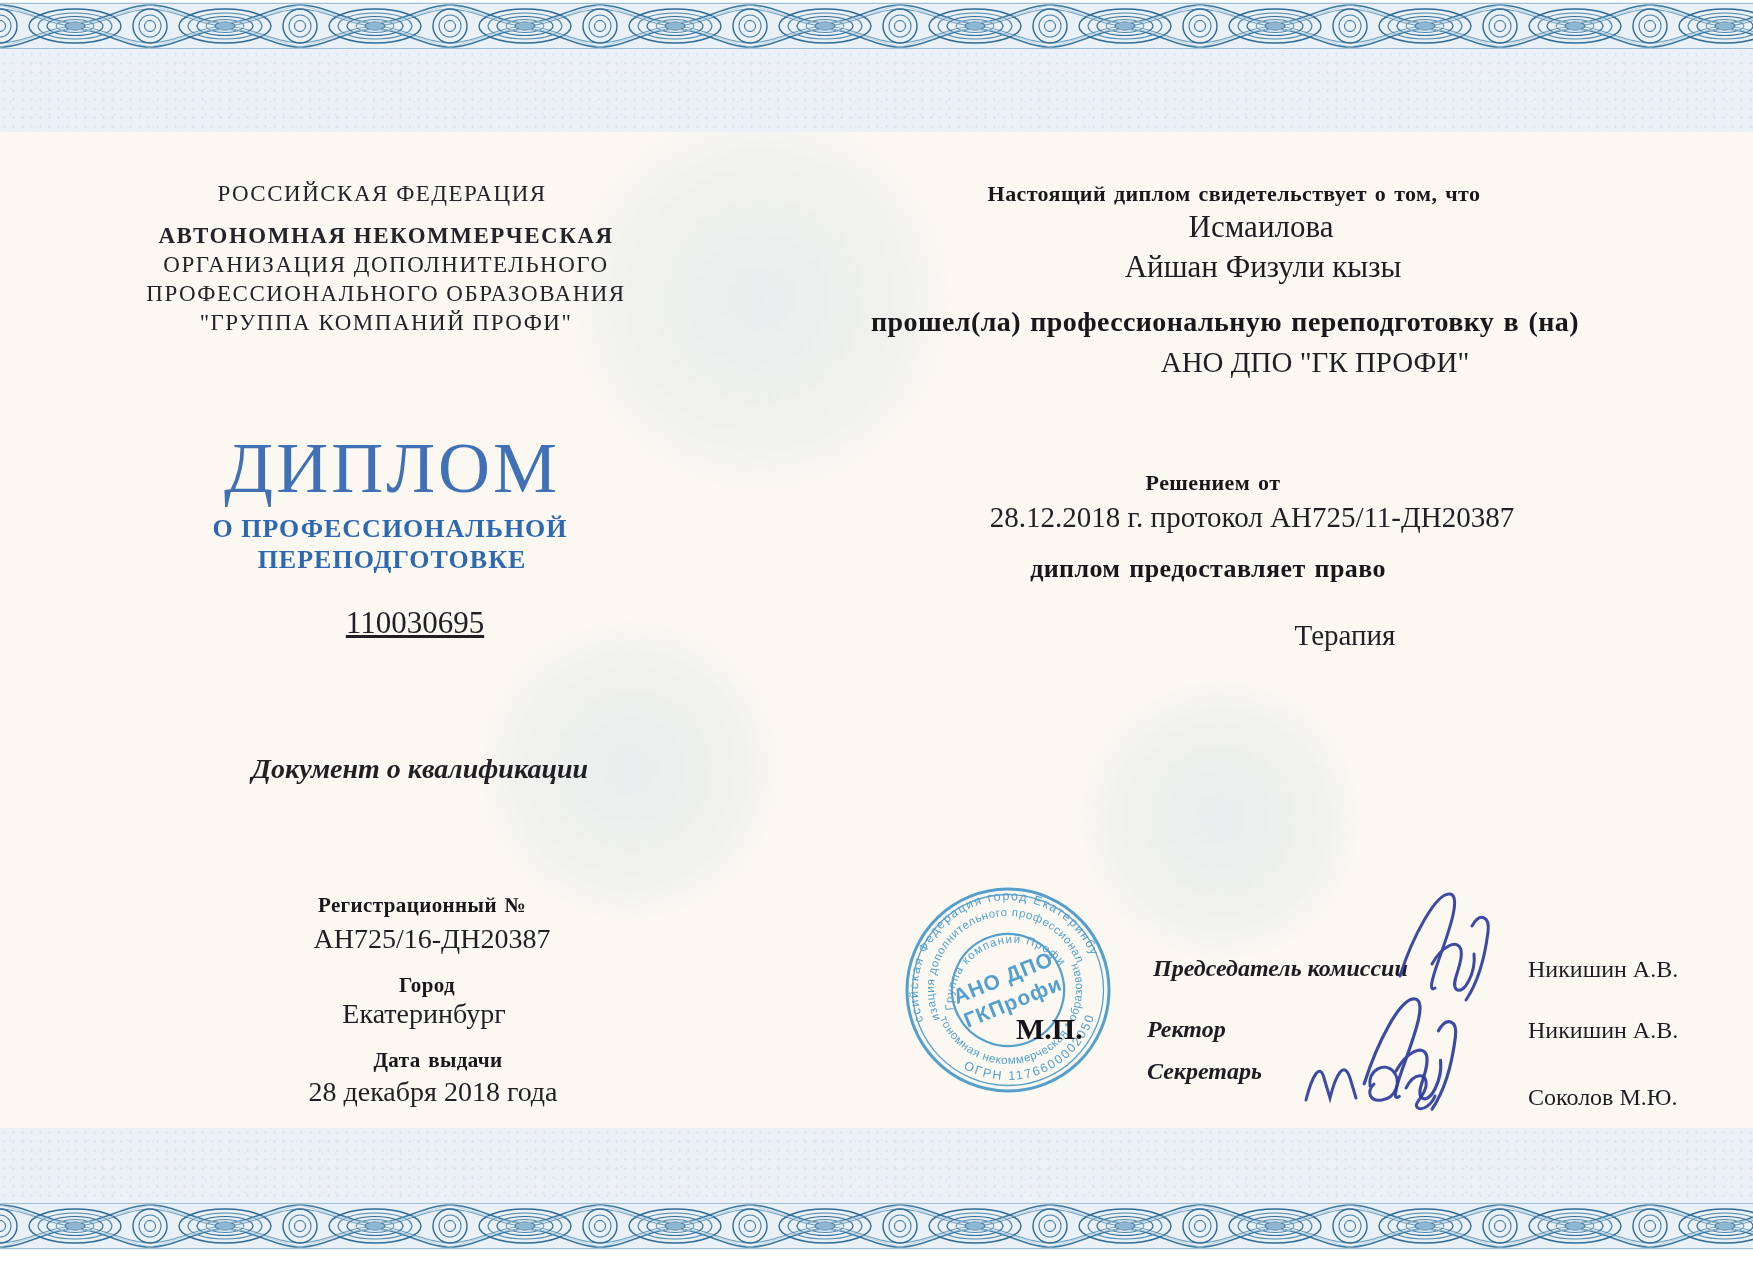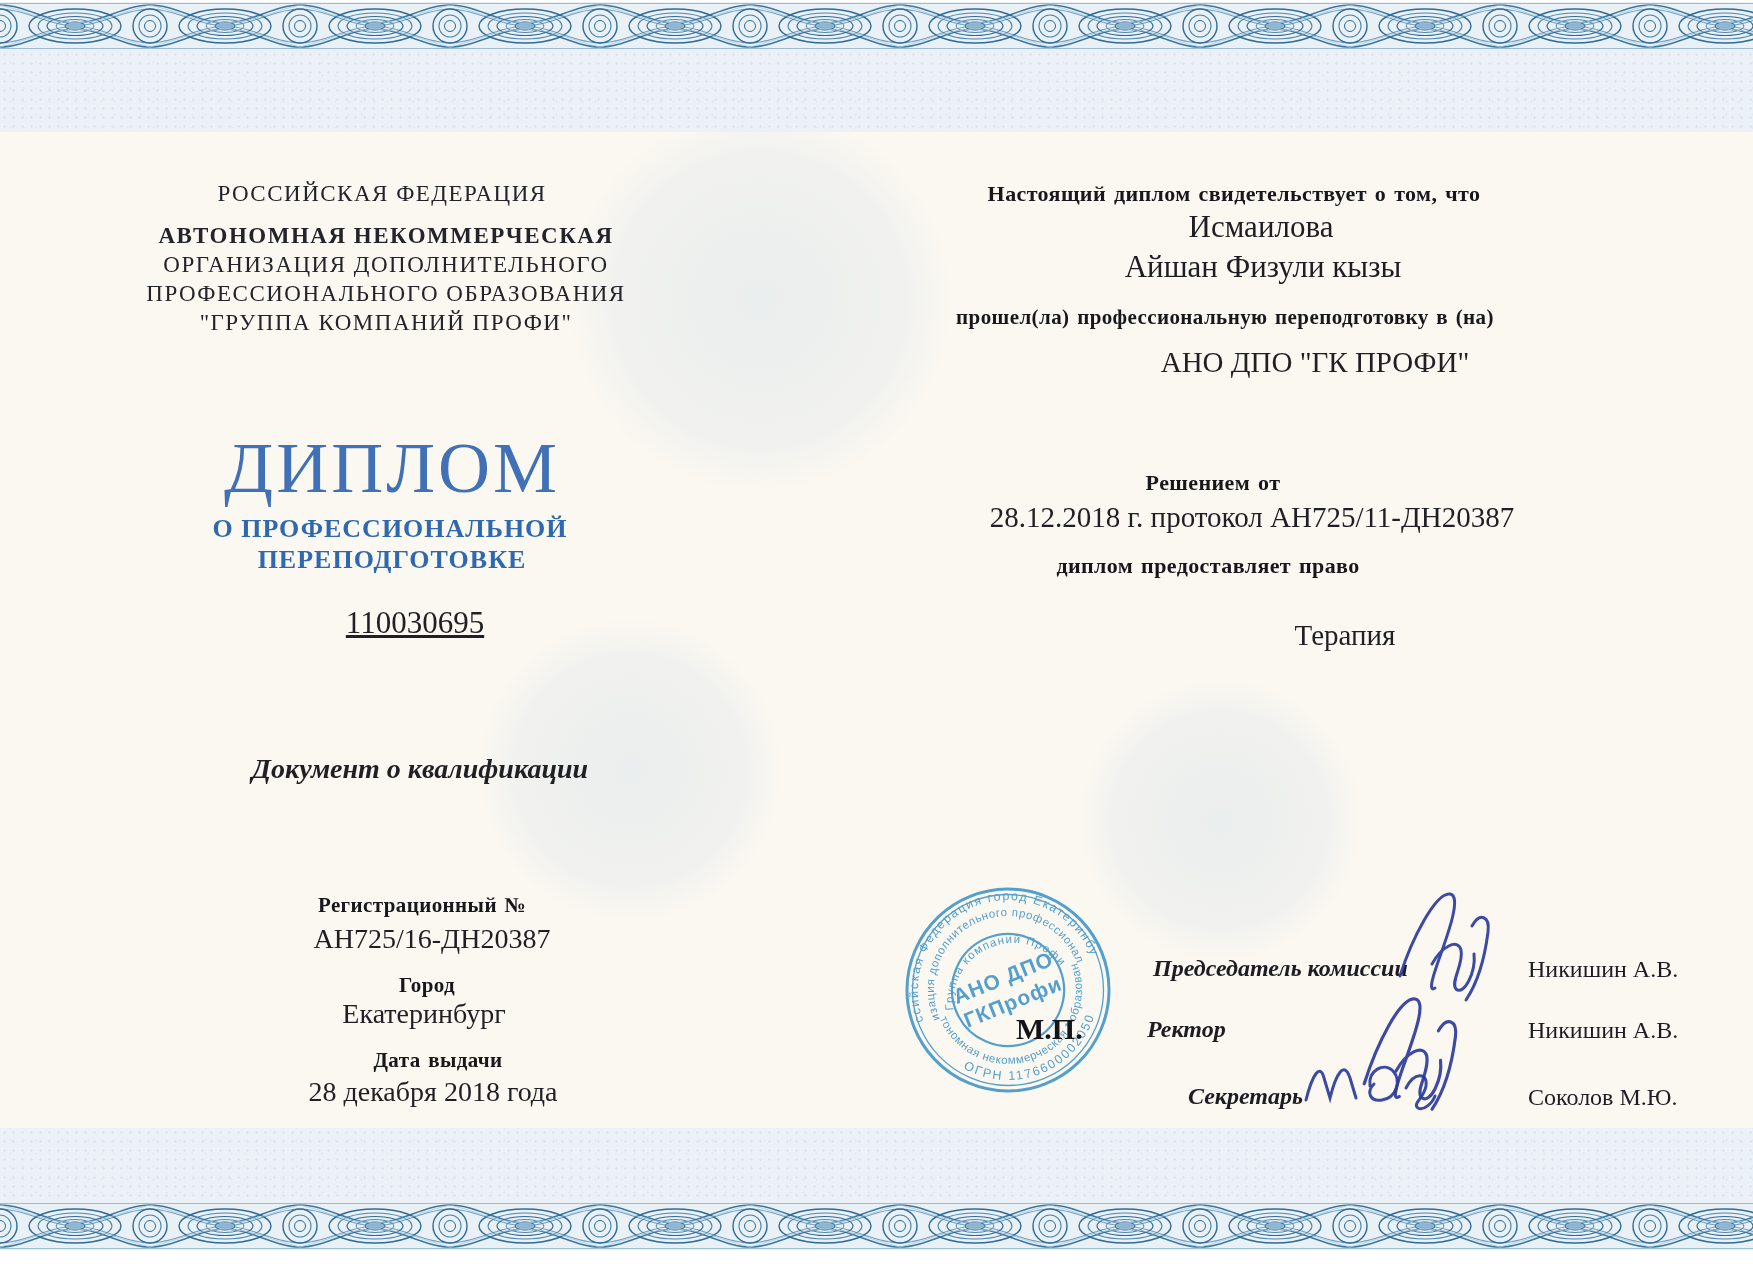--- a/index.html
+++ b/index.html
@@ -105,26 +105,26 @@
   <div class="abs cx lbl" style="left:422px;top:894px;">Регистрационный №</div>
   <div class="abs cx val" style="left:432px;top:923px;">АН725/16-ДН20387</div>
   <div class="abs cx lbl" style="left:427px;top:974px;">Город</div>
   <div class="abs cx val" style="left:424px;top:998px;">Екатеринбург</div>
   <div class="abs cx lbl" style="left:438px;top:1049px;">Дата выдачи</div>
   <div class="abs cx val" style="left:433px;top:1076px;">28 декабря 2018 года</div>
 
   <div class="abs cx lbl" style="left:1234px;top:182px;font-size:22px;text-align:center;">Настоящий диплом свидетельствует о том, что</div>
   <div class="abs cx val-lg" style="left:1261px;top:210px;">Исмаилова</div>
   <div class="abs cx val-lg" style="left:1263px;top:250px;">Айшан Физули кызы</div>
-  <div class="abs cx lbl" style="left:1225px;top:306px;font-size:21px;">прошел(ла) профессиональную переподготовку в (на)</div>
+  <div class="abs cx lbl" style="left:1225px;top:306px;font-size:28px;">прошел(ла) профессиональную переподготовку в (на)</div>
   <div class="abs cx val" style="left:1315px;top:346px;font-size:29px;">АНО ДПО "ГК ПРОФИ"</div>
 
   <div class="abs cx lbl" style="left:1213px;top:471px;font-size:22px;">Решением от</div>
   <div class="abs cx val" style="left:1252px;top:501px;font-size:29px;">28.12.2018 г. протокол АН725/11-ДН20387</div>
-  <div class="abs cx lbl" style="left:1208px;top:554px;font-size:22px;">диплом предоставляет право</div>
+  <div class="abs cx lbl" style="left:1208px;top:554px;font-size:26px;">диплом предоставляет право</div>
   <div class="abs cx val" style="left:1345px;top:619px;font-size:29px;font-family:Liberation Serif, serif;">Терапия</div>
 
   <svg class="stamp-svg" style="left:895px;top:877px;" width="226" height="226" viewBox="-113 -113 226 226">
     <defs>
       <path id="arcOT" d="M -90,0 A 90,90 0 0 1 90,0"></path>
       <path id="arcOB" d="M -90,0 A 90,90 0 0 0 90,0"></path>
       <path id="arcMT" d="M -74,0 A 74,74 0 0 1 74,0"></path>
       <path id="arcMB" d="M -74,0 A 74,74 0 0 0 74,0"></path>
       <path id="arcIT" d="M -60,14 A 60,60 0 0 1 60,14"></path>
     </defs>
@@ -155,21 +155,21 @@
   </svg>
 
   <div class="abs mp" style="left:1016px;top:1012px;">М.П.</div>
 
   <div class="abs sig-title" style="left:1153px;top:955px;">Председатель комиссии</div>
   <div class="abs sig-name" style="left:1528px;top:956px;">Никишин А.В.</div>
 
   <div class="abs sig-title" style="left:1147px;top:1016px;">Ректор</div>
   <div class="abs sig-name" style="left:1528px;top:1017px;">Никишин А.В.</div>
 
-  <div class="abs sig-title" style="left:1147px;top:1083px;margin-left:41px;">Секретарь</div>
+  <div class="abs sig-title" style="left:1147px;top:1058px;">Секретарь</div>
   <div class="abs sig-name" style="left:1528px;top:1084px;">Соколов М.Ю.</div>
 
   <svg class="autograph" style="left:1388px;top:878px;" width="132" height="132" viewBox="0 0 132 132">
     <g stroke="#2c3c9e" stroke-width="3" fill="none" stroke-linecap="round" opacity=".92">
       <path d="M12,98 C24,60 48,14 62,16 C74,18 60,56 50,84 C43,104 41,114 47,110"></path>
       <path d="M44,86 C54,68 70,60 73,72 C76,86 62,104 68,111 C76,118 88,94 86,76"></path>
       <path d="M84,48 C92,34 102,38 100,54 C97,78 90,104 78,122"></path>
     </g>
   </svg>
   <svg class="autograph" style="left:1345px;top:982px;" width="145" height="132" viewBox="0 0 132 132">

